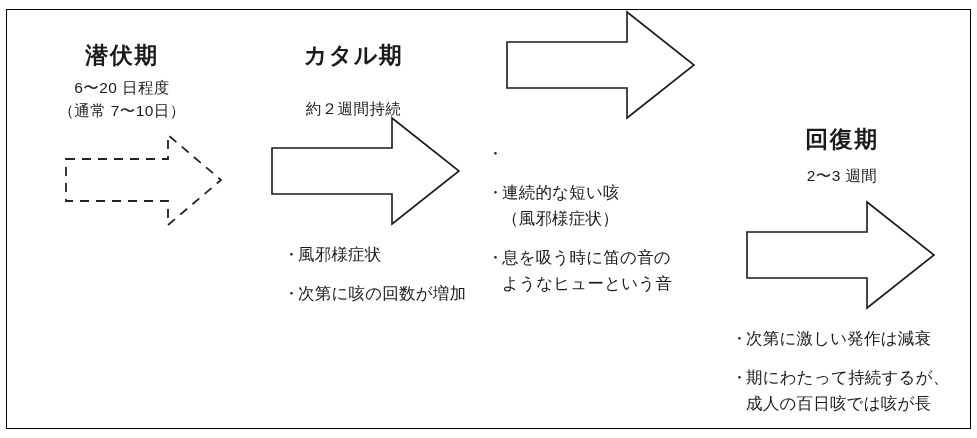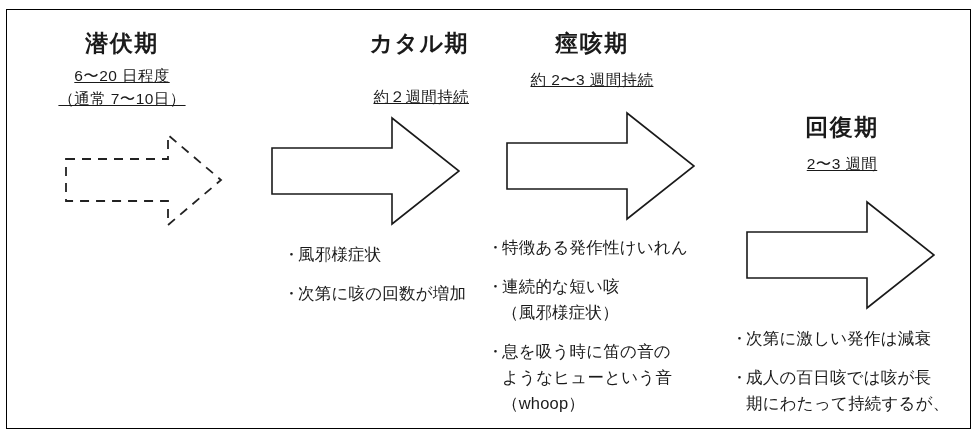--- a/index.html
+++ b/index.html
@@ -52,43 +52,42 @@
   }
 
   .col-0 { width: 228px; }
   .col-1 { width: 235px; }
   .col-2 { width: 242px; }
   .col-3 { width: 260px; justify-content: flex-end; }
 
   
   .head-block {
     height: 106px;
-    padding-top: 21px;
+    padding-top: 33px;
     box-sizing: border-box;
     text-align: center;
   }
   .stage-title {
     font-size: 23px;
     font-weight: bold;
     letter-spacing: 1.5px;
     line-height: 1.15;
     white-space: nowrap;
   }
   .stage-duration {
     margin-top: 9px;
     font-size: 15.5px;
     line-height: 1.45;
     letter-spacing: 0.4px;
     white-space: nowrap;
-    text-decoration: underline;
   }
   .stage-duration .dur-line { display: block; }
 
   .col-0 .head-block { padding-left: 4px; }
-  .col-1 .head-block { padding-left: 4px; text-align: right; }
+  .col-1 .head-block { padding-left: 4px; }
   .col-1 .stage-duration { margin-top: 30px; }
   .col-2 .head-block { padding-left: 4px; }
   .col-2 .stage-duration { margin-top: 13px; }
   .col-3 .head-block { padding-left: 2px; }
   .col-3 .stage-duration { margin-top: 13px; }
 
   
   .arrow-block {
     height: 112px;
     position: relative;
@@ -193,51 +192,43 @@
         <div class="bullet">
           <span class="bullet-mark">・</span>
           <span class="bullet-lines">
             <span class="bullet-line">次第に咳の回数が増加</span>
           </span>
         </div>
       </div>
     </div>
 
     <div class="column col-2">
-      <div class="head-block">
-        <div class="stage-title">痙咳期</div>
-        <div class="stage-duration">
-          <span class="dur-line">約 2〜3 週間持続</span>
-        </div>
-      </div>
       <div class="arrow-block">
         <svg class="arrow-svg arrow-solid-wrap" width="192" height="112" viewBox="0 0 192 112">
           <polygon class="arrow-shape" points="2,33 122,33 122,3 189,56 122,109 122,79 2,79"></polygon>
         </svg>
       </div>
       <div class="bullets">
         <div class="bullet">
           <span class="bullet-mark">・</span>
           <span class="bullet-lines">
-            <span class="bullet-line">特徴ある発作性けいれん</span>
           </span>
         </div>
         <div class="bullet">
           <span class="bullet-mark">・</span>
           <span class="bullet-lines">
             <span class="bullet-line">連続的な短い咳</span>
             <span class="bullet-line">（風邪様症状）</span>
           </span>
         </div>
         <div class="bullet">
           <span class="bullet-mark">・</span>
           <span class="bullet-lines">
             <span class="bullet-line">息を吸う時に笛の音の</span>
             <span class="bullet-line">ようなヒューという音</span>
-            <span class="bullet-line">（whoop）</span>
           </span>
         </div>
       </div>
     </div>
 
     <div class="column col-3">
       <div class="head-block">
         <div class="stage-title">回復期</div>
         <div class="stage-duration">
           <span class="dur-line">2〜3 週間</span>
@@ -251,21 +242,21 @@
       <div class="bullets">
         <div class="bullet">
           <span class="bullet-mark">・</span>
           <span class="bullet-lines">
             <span class="bullet-line">次第に激しい発作は減衰</span>
           </span>
         </div>
         <div class="bullet">
           <span class="bullet-mark">・</span>
           <span class="bullet-lines">
+            <span class="bullet-line">期にわたって持続するが、</span>
             <span class="bullet-line">成人の百日咳では咳が長</span>
-            <span class="bullet-line">期にわたって持続するが、</span>
           </span>
         </div>
       </div>
     </div>
 
   </div>
 </div>
 
 </body></html>

